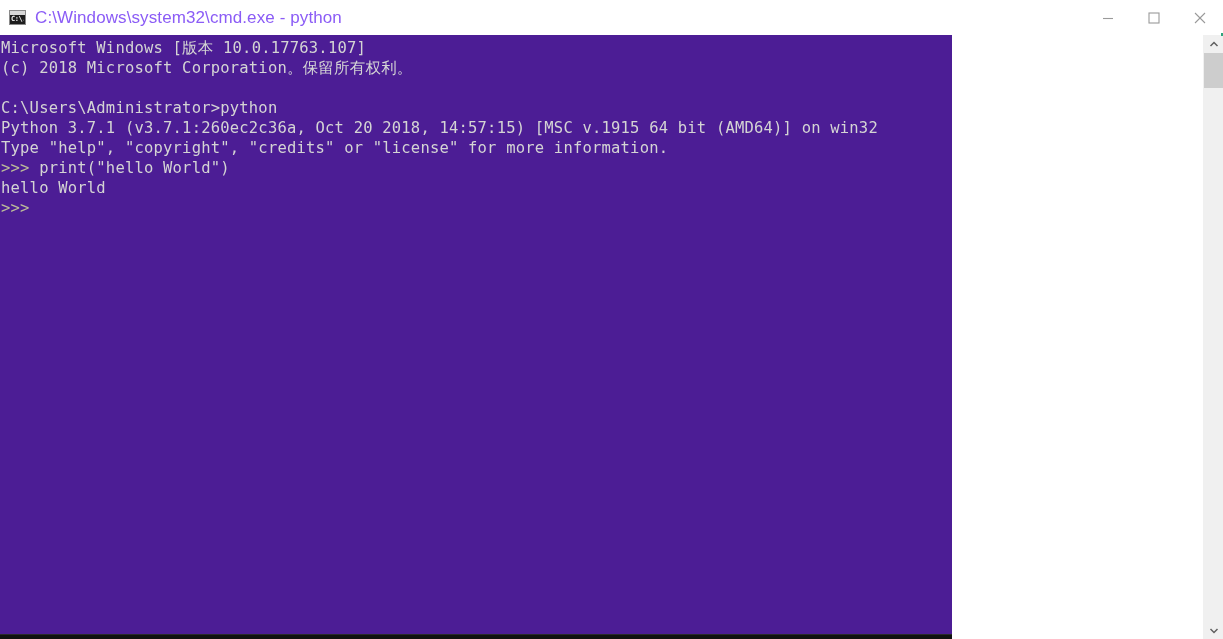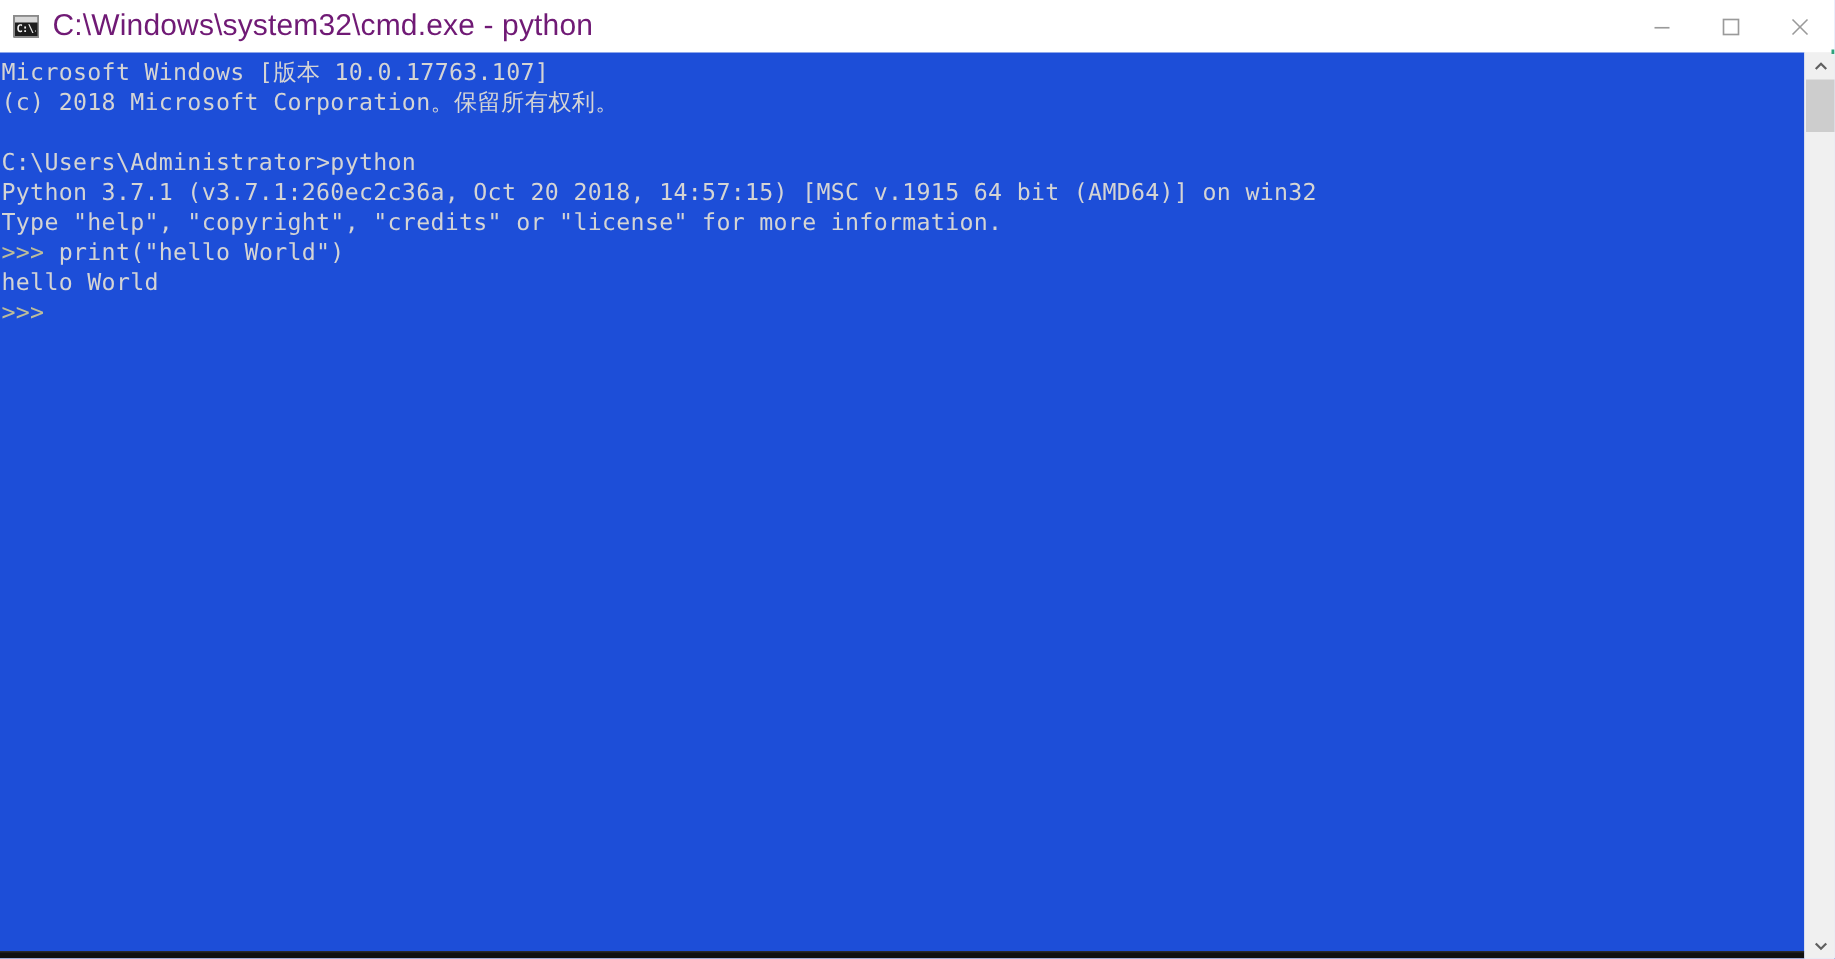--- a/index.html
+++ b/index.html
@@ -64,22 +64,22 @@
     font-family: "DejaVu Sans Mono", monospace;
     font-size: 7px;
     line-height: 9px;
     font-weight: bold;
     letter-spacing: -0.5px;
     overflow: hidden;
     white-space: nowrap;
   }
 
   #title-text {
-    font-size: 20px;
-    color: #701a75;
+    font-size: 17px;
+    color: #8b5cf6;
     letter-spacing: 0.1px;
     white-space: nowrap;
     text-align: right;
   }
 
   #window-controls {
     position: absolute;
     right: 0;
     top: 0;
     height: 35px;
@@ -96,23 +96,23 @@
     padding: 0;
   }
   .win-btn svg { display: block; }
   .win-btn .stroke { stroke: #9a9a9a; stroke-width: 1.1; fill: none; }
 
   
   #console {
     position: absolute;
     left: 0;
     top: 35px;
-    width: 1203px;
+    width: 952px;
     height: 604px;
-    background: #1d4ed8;
+    background: #4c1d95;
     overflow: hidden;
   }
 
   #console-text {
     position: absolute;
     left: 0;
     top: 0;
     padding: 3px 0 0 1px;
     margin: 0;
     color: #d4d4d4;

